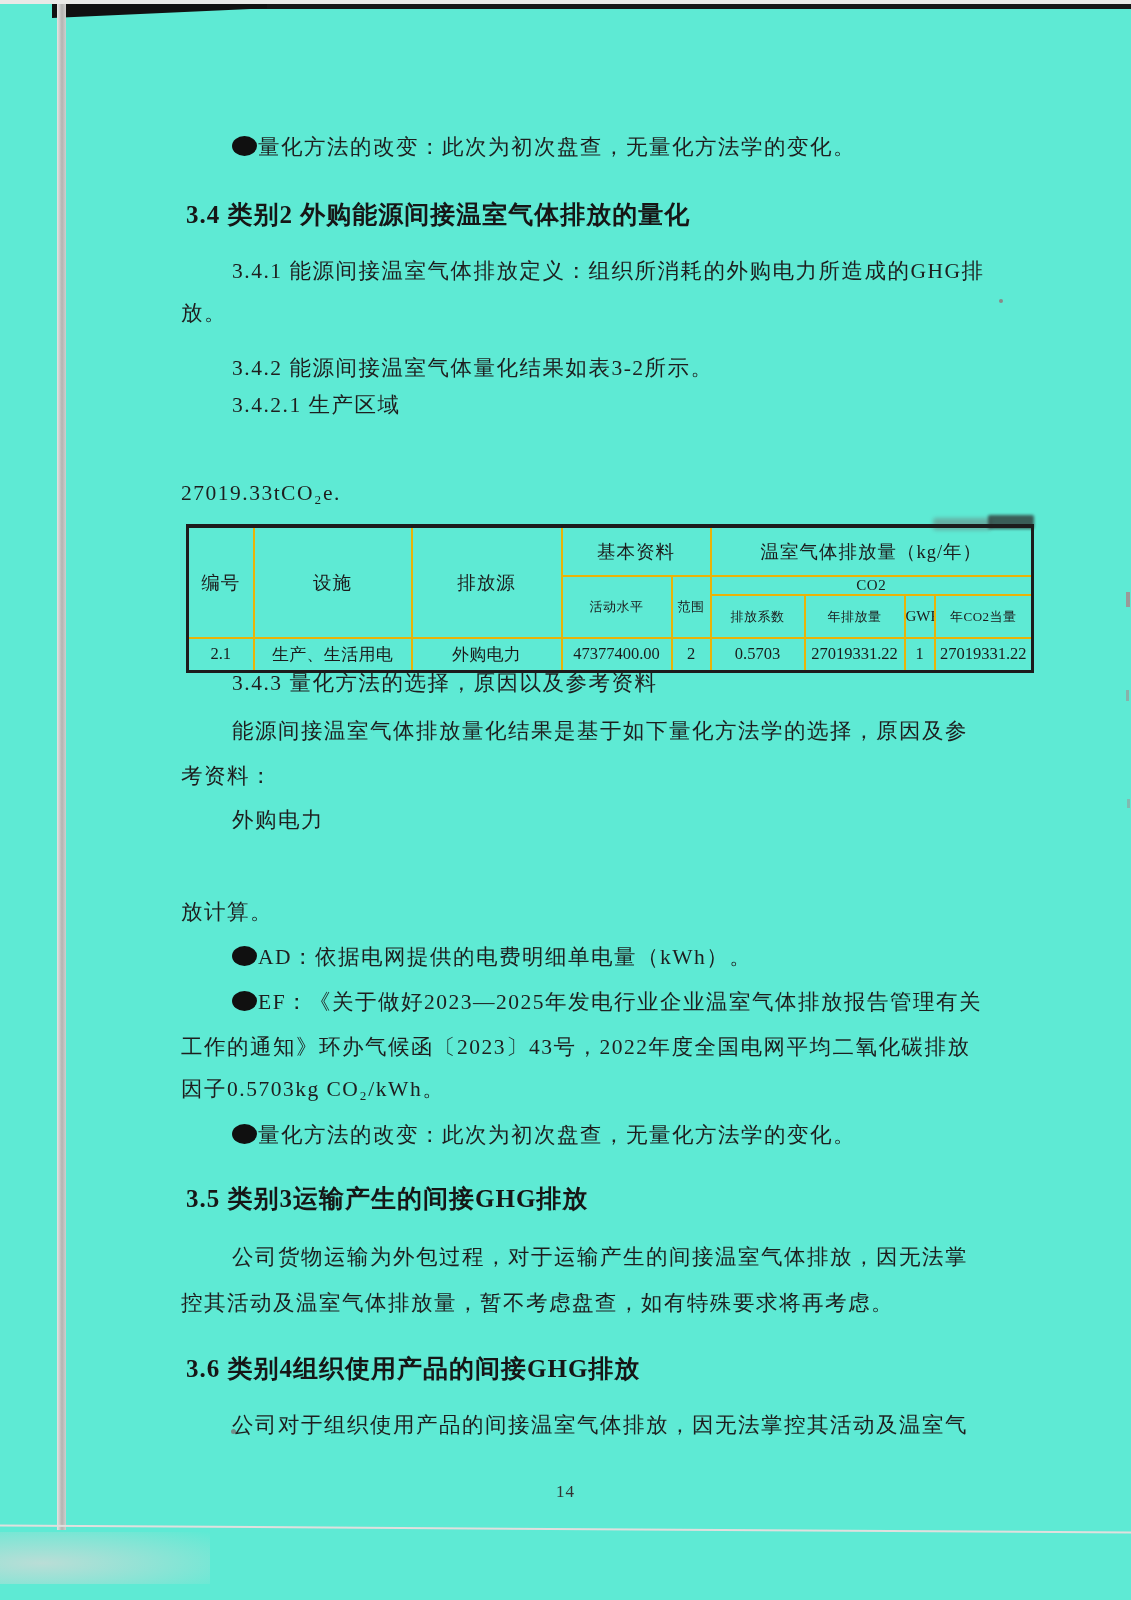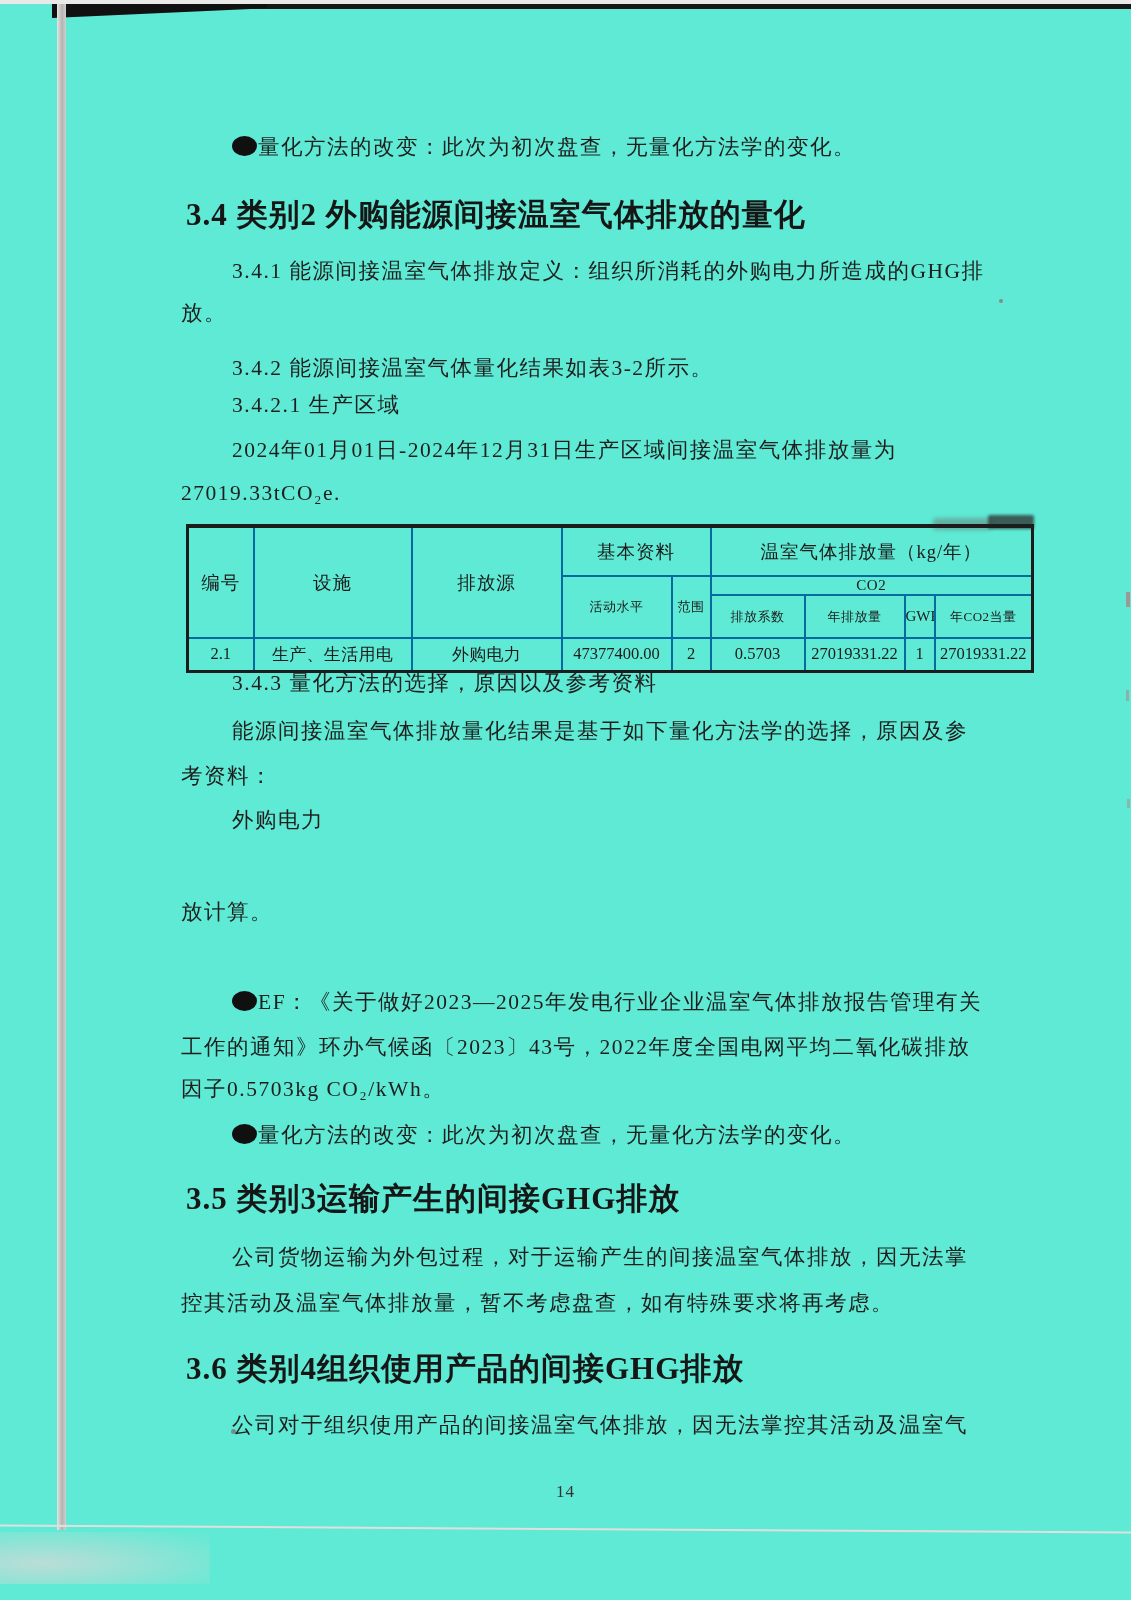--- a/index.html
+++ b/index.html
@@ -31,31 +31,31 @@
   .corner-shade{position:absolute;left:0;top:1528px;width:210px;height:52px;
     background:radial-gradient(ellipse at 20% 60%,#d9d9d7,rgba(251,251,249,0));opacity:.75;}
   .stray-dot-a{position:absolute;left:999px;top:295px;width:4px;height:4px;background:#8a8a88;border-radius:50%;}
   .stray-dot-b{position:absolute;left:231px;top:1425px;width:5px;height:5px;background:#777;border-radius:50%;opacity:.8;}
 
   
   .line{position:absolute;white-space:nowrap;font-size:21.5px;letter-spacing:1.5px;line-height:30px;}
   .indent{left:232px;}
   .flush{left:181px;}
   .heading{position:absolute;left:186px;white-space:nowrap;
-    font-size:31px;font-weight:bold;letter-spacing:1px;line-height:34px;color:#161616;}
+    font-size:25px;font-weight:bold;letter-spacing:1px;line-height:34px;color:#161616;}
   .bullet{display:inline-block;width:25px;height:20px;background:#101010;border-radius:50%;
     vertical-align:-2px;margin-right:1px;}
 
   
   .emissions-table{position:absolute;left:186px;top:520px;width:845px;
     border-collapse:collapse;table-layout:fixed;
     border:3px solid #1c1c1c;border-top-width:4px;
     font-family:"Liberation Serif","DejaVu Serif",serif;color:#1b1b1b;}
   .emissions-table th,.emissions-table td{
-    border:2px solid #0369a1;text-align:center;vertical-align:middle;
+    border:2px solid #eab308;text-align:center;vertical-align:middle;
     font-weight:normal;padding:0;overflow:hidden;}
   .th-main{font-size:18.5px;letter-spacing:1px;}
   .row-1{height:50px;}
   .row-2{height:19px;}
   .row-3{height:43px;}
   .row-data{height:33px;}
   .th-co2{font-size:15px;letter-spacing:.5px;}
   .th-sub{font-size:13px;letter-spacing:.5px;}
   .th-gwp{font-size:15px;letter-spacing:0;}
   .td-data{font-size:17px;letter-spacing:.3px;}
@@ -83,21 +83,20 @@
   <div class="stray-dot-b"></div>
 
   <div class="line indent" style="top:128px"><span class="bullet"></span><span>量化方法的改变：此次为初次盘查，无量化方法学的变化。</span></div>
 
   <div class="heading" style="top:194px">3.4 类别2 外购能源间接温室气体排放的量化</div>
 
   <div class="line indent" style="top:252px">3.4.1 能源间接温室气体排放定义：组织所消耗的外购电力所造成的GHG排</div>
   <div class="line flush" style="top:294px">放。</div>
   <div class="line indent" style="top:349px">3.4.2 能源间接温室气体量化结果如表3-2所示。</div>
   <div class="line indent" style="top:386px">3.4.2.1 生产区域</div>
-  <div class="line indent" style="top:431px">2024年01月01日-2024年12月31日生产区域间接温室气体排放量为</div>
   <div class="line flush" style="top:474px">27019.33tCO₂e.</div>
 
   <table class="emissions-table">
     <colgroup>
       <col style="width:66px">
         <col style="width:158px">
         <col style="width:150px">
       <col style="width:110px">
         <col style="width:39px">
         <col style="width:94px">
@@ -138,20 +137,21 @@
   </tbody>
     </table>
 
   <div class="line indent" style="top:664px">3.4.3 量化方法的选择，原因以及参考资料</div>
   <div class="line indent" style="top:712px">能源间接温室气体排放量化结果是基于如下量化方法学的选择，原因及参</div>
   <div class="line flush" style="top:757px">考资料：</div>
   <div class="line indent" style="top:801px">外购电力</div>
 
   <div class="line flush" style="top:893px">放计算。</div>
 
+  <div class="line indent" style="top:938px"><span class="bullet"></span><span>AD：依据电网提供的电费明细单电量（kWh）。</span></div>
 
   <div class="line indent" style="top:983px"><span class="bullet"></span><span>EF：《关于做好2023—2025年发电行业企业温室气体排放报告管理有关</span></div>
   <div class="line flush" style="top:1028px">工作的通知》环办气候函〔2023〕43号，2022年度全国电网平均二氧化碳排放</div>
   <div class="line flush" style="top:1070px">因子0.5703kg CO₂/kWh。</div>
 
   <div class="line indent" style="top:1116px"><span class="bullet"></span><span>量化方法的改变：此次为初次盘查，无量化方法学的变化。</span></div>
 
   <div class="heading" style="top:1178px">3.5 类别3运输产生的间接GHG排放</div>
   <div class="line indent" style="top:1238px">公司货物运输为外包过程，对于运输产生的间接温室气体排放，因无法掌</div>
   <div class="line flush" style="top:1284px">控其活动及温室气体排放量，暂不考虑盘查，如有特殊要求将再考虑。</div>

